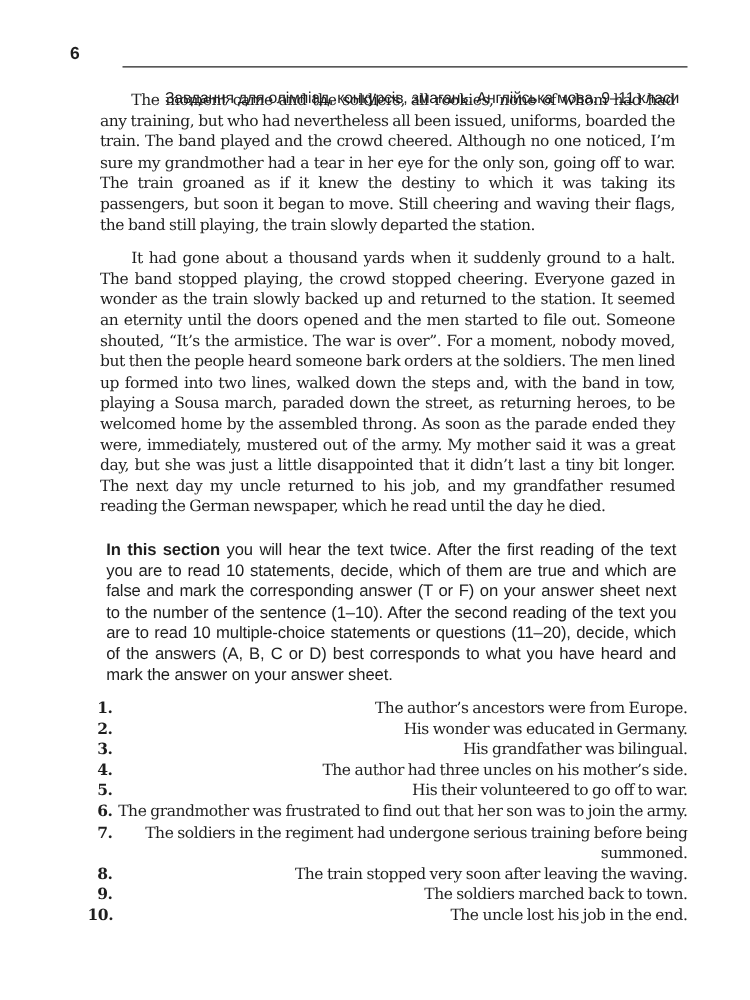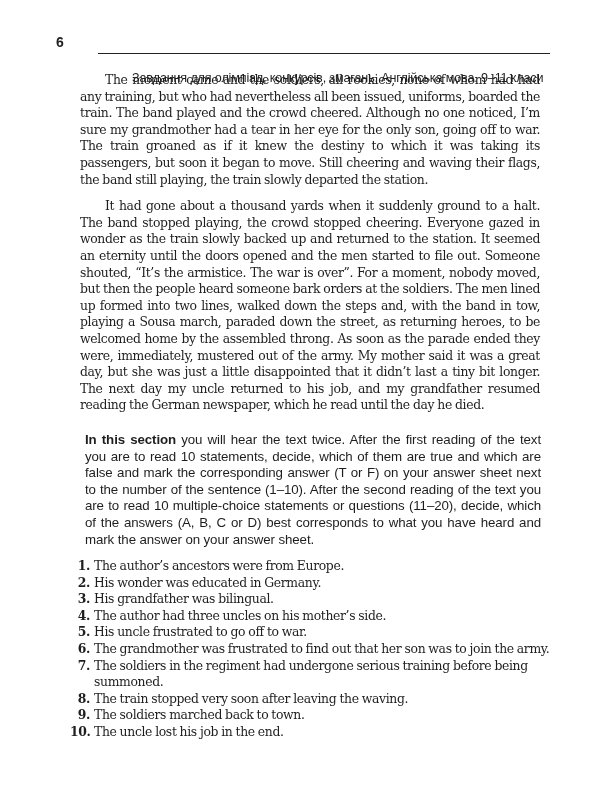--- a/index.html
+++ b/index.html
@@ -97,20 +97,21 @@
       display: inline-block;
       width: 24px;
       flex: 0 0 24px;
       text-align: right;
       padding-right: 4px;
       box-sizing: border-box;
       font-weight: bold;
     }
     .statements .txt {
       flex: 1;
+      text-align: right;
     }
   </style>
 </head>
 <body>
 
 <div class="page-number">6</div>
 <div class="running-head">Завдання для олімпіад, конкурсів, змагань. Англійська мова. 9–11 класи</div>
 <div class="head-rule"></div>
 
 <div class="body-text">
@@ -134,21 +135,21 @@
   <li>
       <span class="num">3.</span>
       <span class="txt">His grandfather was bilingual.</span>
     </li>
   <li>
       <span class="num">4.</span>
       <span class="txt">The author had three uncles on his mother’s side.</span>
     </li>
   <li>
       <span class="num">5.</span>
-      <span class="txt">His uncle frustrated to go off to war.</span>
+      <span class="txt">His their volunteered to go off to war.</span>
     </li>
   <li>
       <span class="num">6.</span>
       <span class="txt">The grandmother was frustrated to find out that her son was to join the army.</span>
     </li>
   <li>
       <span class="num">7.</span>
       <span class="txt">The soldiers in the regiment had undergone serious training before being summoned.</span>
     </li>
   <li>

